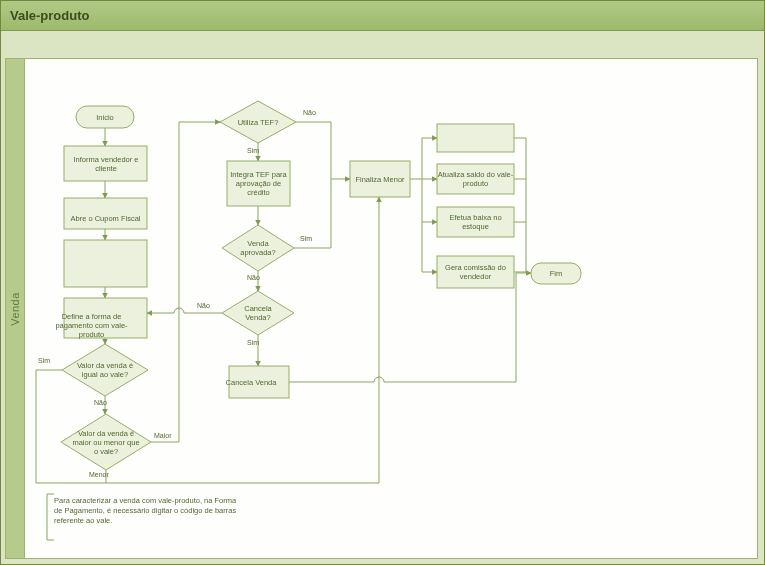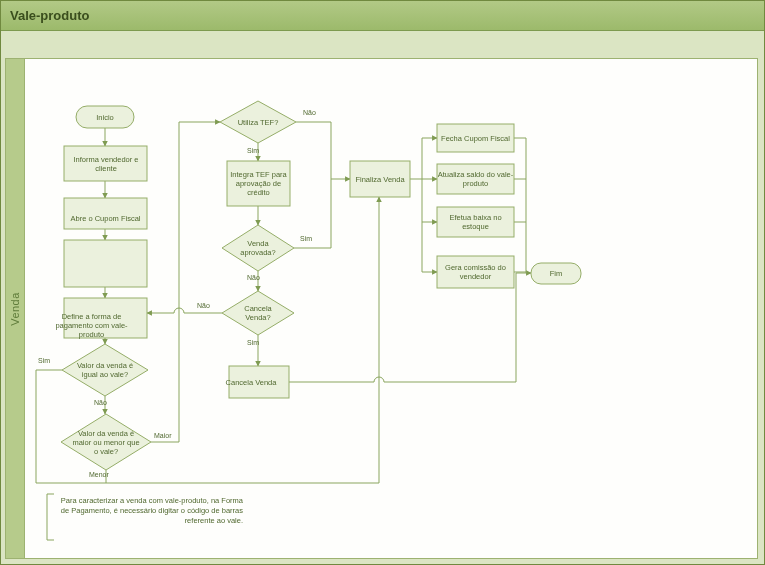--- a/index.html
+++ b/index.html
@@ -13,21 +13,21 @@
   .lane{position:relative;width:19px;height:100%;background:#b6cb8b;border-right:1px solid #9db271}
   .lane span{position:absolute;top:50%;left:50%;transform:translate(-50%,-50%) rotate(-90deg);
     white-space:nowrap;font-size:11px;color:#5f7c3a;letter-spacing:.5px}
   .canvas{flex:1;background:#fefefc}
   svg.overlay{position:absolute;left:0;top:0;width:765px;height:565px;pointer-events:none}
   .node{position:absolute;display:flex;align-items:center;justify-content:center;text-align:center;
     font-size:7.5px;line-height:1.2;color:#50682f;cursor:default}
   .node.diamond{padding:0 10px}
   .elabel{position:absolute;font-size:7px;color:#50682f}
   .note{position:absolute;left:46px;top:492px;width:198px;height:47px;font-size:7.5px;line-height:1.35;
-    color:#50682f;padding:3px 2px 0 7px;text-align:right}
+    color:#50682f;padding:3px 2px 0 7px;text-align:left}
 </style>
 </head>
 <body>
 
 <div class="screen">
 
   <div class="titlebar">
     <span>Vale-produto</span>
   </div>
 
@@ -126,24 +126,21 @@
   <div class="node diamond" style="left:221px;top:224px;width:72px;height:46px">
       <span>Venda aprovada?</span>
     </div>
   <div class="node diamond" style="left:221px;top:290px;width:72px;height:44px">
       <span>Cancela Venda?</span>
     </div>
   <div class="node" style="left:220px;top:365px;width:60px;height:32px">
       <span>Cancela Venda</span>
     </div>
   <div class="node" style="left:349px;top:160px;width:60px;height:36px">
-      <span>Finaliza Venda</span>
-    </div>
-  <div class="node" style="left:436px;top:123px;width:77px;height:28px">
-      <span>Fecha Cupom Fiscal</span>
+      <span>Finaliza Menor</span>
     </div>
   <div class="node" style="left:436px;top:206px;width:77px;height:30px">
       <span>Efetua baixa no estoque</span>
     </div>
   <div class="node" style="left:436px;top:163px;width:77px;height:30px">
       <span>Atualiza saldo do vale-produto</span>
     </div>
   <div class="node" style="left:436px;top:255px;width:77px;height:32px">
       <span>Gera comissão do vendedor</span>
     </div>

